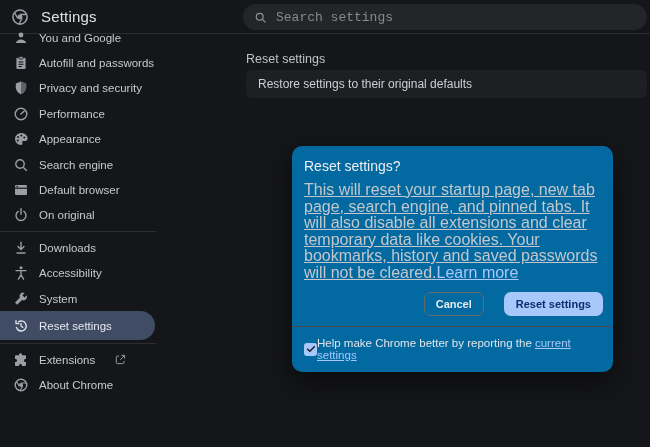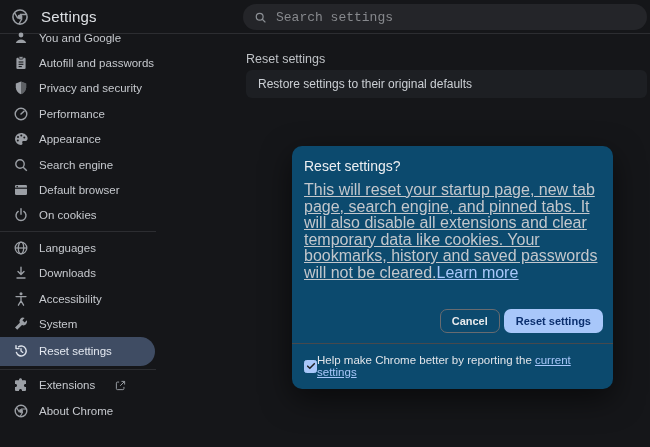--- a/index.html
+++ b/index.html
@@ -62,27 +62,27 @@
   .card-row {
     position:absolute; left:246px; right:3px; top:70px; height:28px;
     background:#1d1f23; border-radius:6px;
     display:flex; align-items:center; padding-left:12px;
     color:#ccd0d5; font-size:12px; cursor:pointer;
   }
 
   
   .dialog {
     position:absolute; left:292px; top:146px; width:321px;
-    background:#0c4a6e; border-radius:10px;
+    background:#0369a1; border-radius:10px;
     box-shadow:0 10px 30px rgba(0,0,0,.55);
   }
   .dialog-title { margin:12px 12px 0; color:#eceef1; font-size:14px; font-weight:500; }
   .dialog-body  { margin:8px 12px 0; color:#c3c7cc; font-size:16px; line-height:16.5px;text-decoration:underline; }
   .link { color:var(--accent); text-decoration:underline; cursor:pointer; }
-  .btn-row { display:flex; justify-content:flex-end; gap:4px; margin:28px 10px 10px; }
+  .btn-row { display:flex; justify-content:flex-end; gap:20px; margin:11px 10px 10px; }
   .btn {
     height:24px; border-radius:7px; font-size:11px; font-weight:600;
     display:flex; align-items:center; cursor:pointer;
     font-family:"Liberation Sans", sans-serif;
   }
   .btn-cancel { border:1px solid #686b70; background:transparent; color:#e8eaed; padding:0 11px; }
   .btn-confirm { border:none; background:var(--confirm-bg); color:var(--confirm-text); padding:0 12px; }
   .dialog-footer {
     border-top:1px solid #47494d; display:flex; align-items:center; 
     padding:10px 12px 11px; color:#e1e4e9; font-size:11.5px;
@@ -200,35 +200,25 @@
     <span class="nav-label">Default browser</span>
   </div>
 
   <div class="nav-item">
     <span class="nav-icon">
         <svg width="16" height="16" viewBox="0 0 16 16">
           <path d="M5.2 4.4a5 5 0 105.6 0" fill="none" stroke="currentColor" stroke-width="1.4" stroke-linecap="round"></path>
           <line x1="8" y1="1.8" x2="8" y2="7.2" stroke="currentColor" stroke-width="1.4" stroke-linecap="round"></line>
         </svg>
       </span>
-    <span class="nav-label">On cookies</span>
+    <span class="nav-label">On original</span>
   </div>
 
   <div class="nav-divider"></div>
 
-  <div class="nav-item">
-    <span class="nav-icon">
-        <svg width="16" height="16" viewBox="0 0 16 16">
-          <circle cx="8" cy="8" r="5.8" fill="none" stroke="currentColor" stroke-width="1.3"></circle>
-          <ellipse cx="8" cy="8" rx="2.7" ry="5.8" fill="none" stroke="currentColor" stroke-width="1.3"></ellipse>
-          <line x1="2.2" y1="8" x2="13.8" y2="8" stroke="currentColor" stroke-width="1.3"></line>
-        </svg>
-      </span>
-    <span class="nav-label">Languages</span>
-  </div>
 
   <div class="nav-item">
     <span class="nav-icon">
         <svg width="16" height="16" viewBox="0 0 16 16">
           <path d="M8 2.2v7M5 6.4l3 3 3-3" fill="none" stroke="currentColor" stroke-width="1.4" stroke-linecap="round" stroke-linejoin="round"></path>
           <line x1="4" y1="13" x2="12" y2="13" stroke="currentColor" stroke-width="1.4" stroke-linecap="round"></line>
         </svg>
       </span>
     <span class="nav-label">Downloads</span>
   </div>

